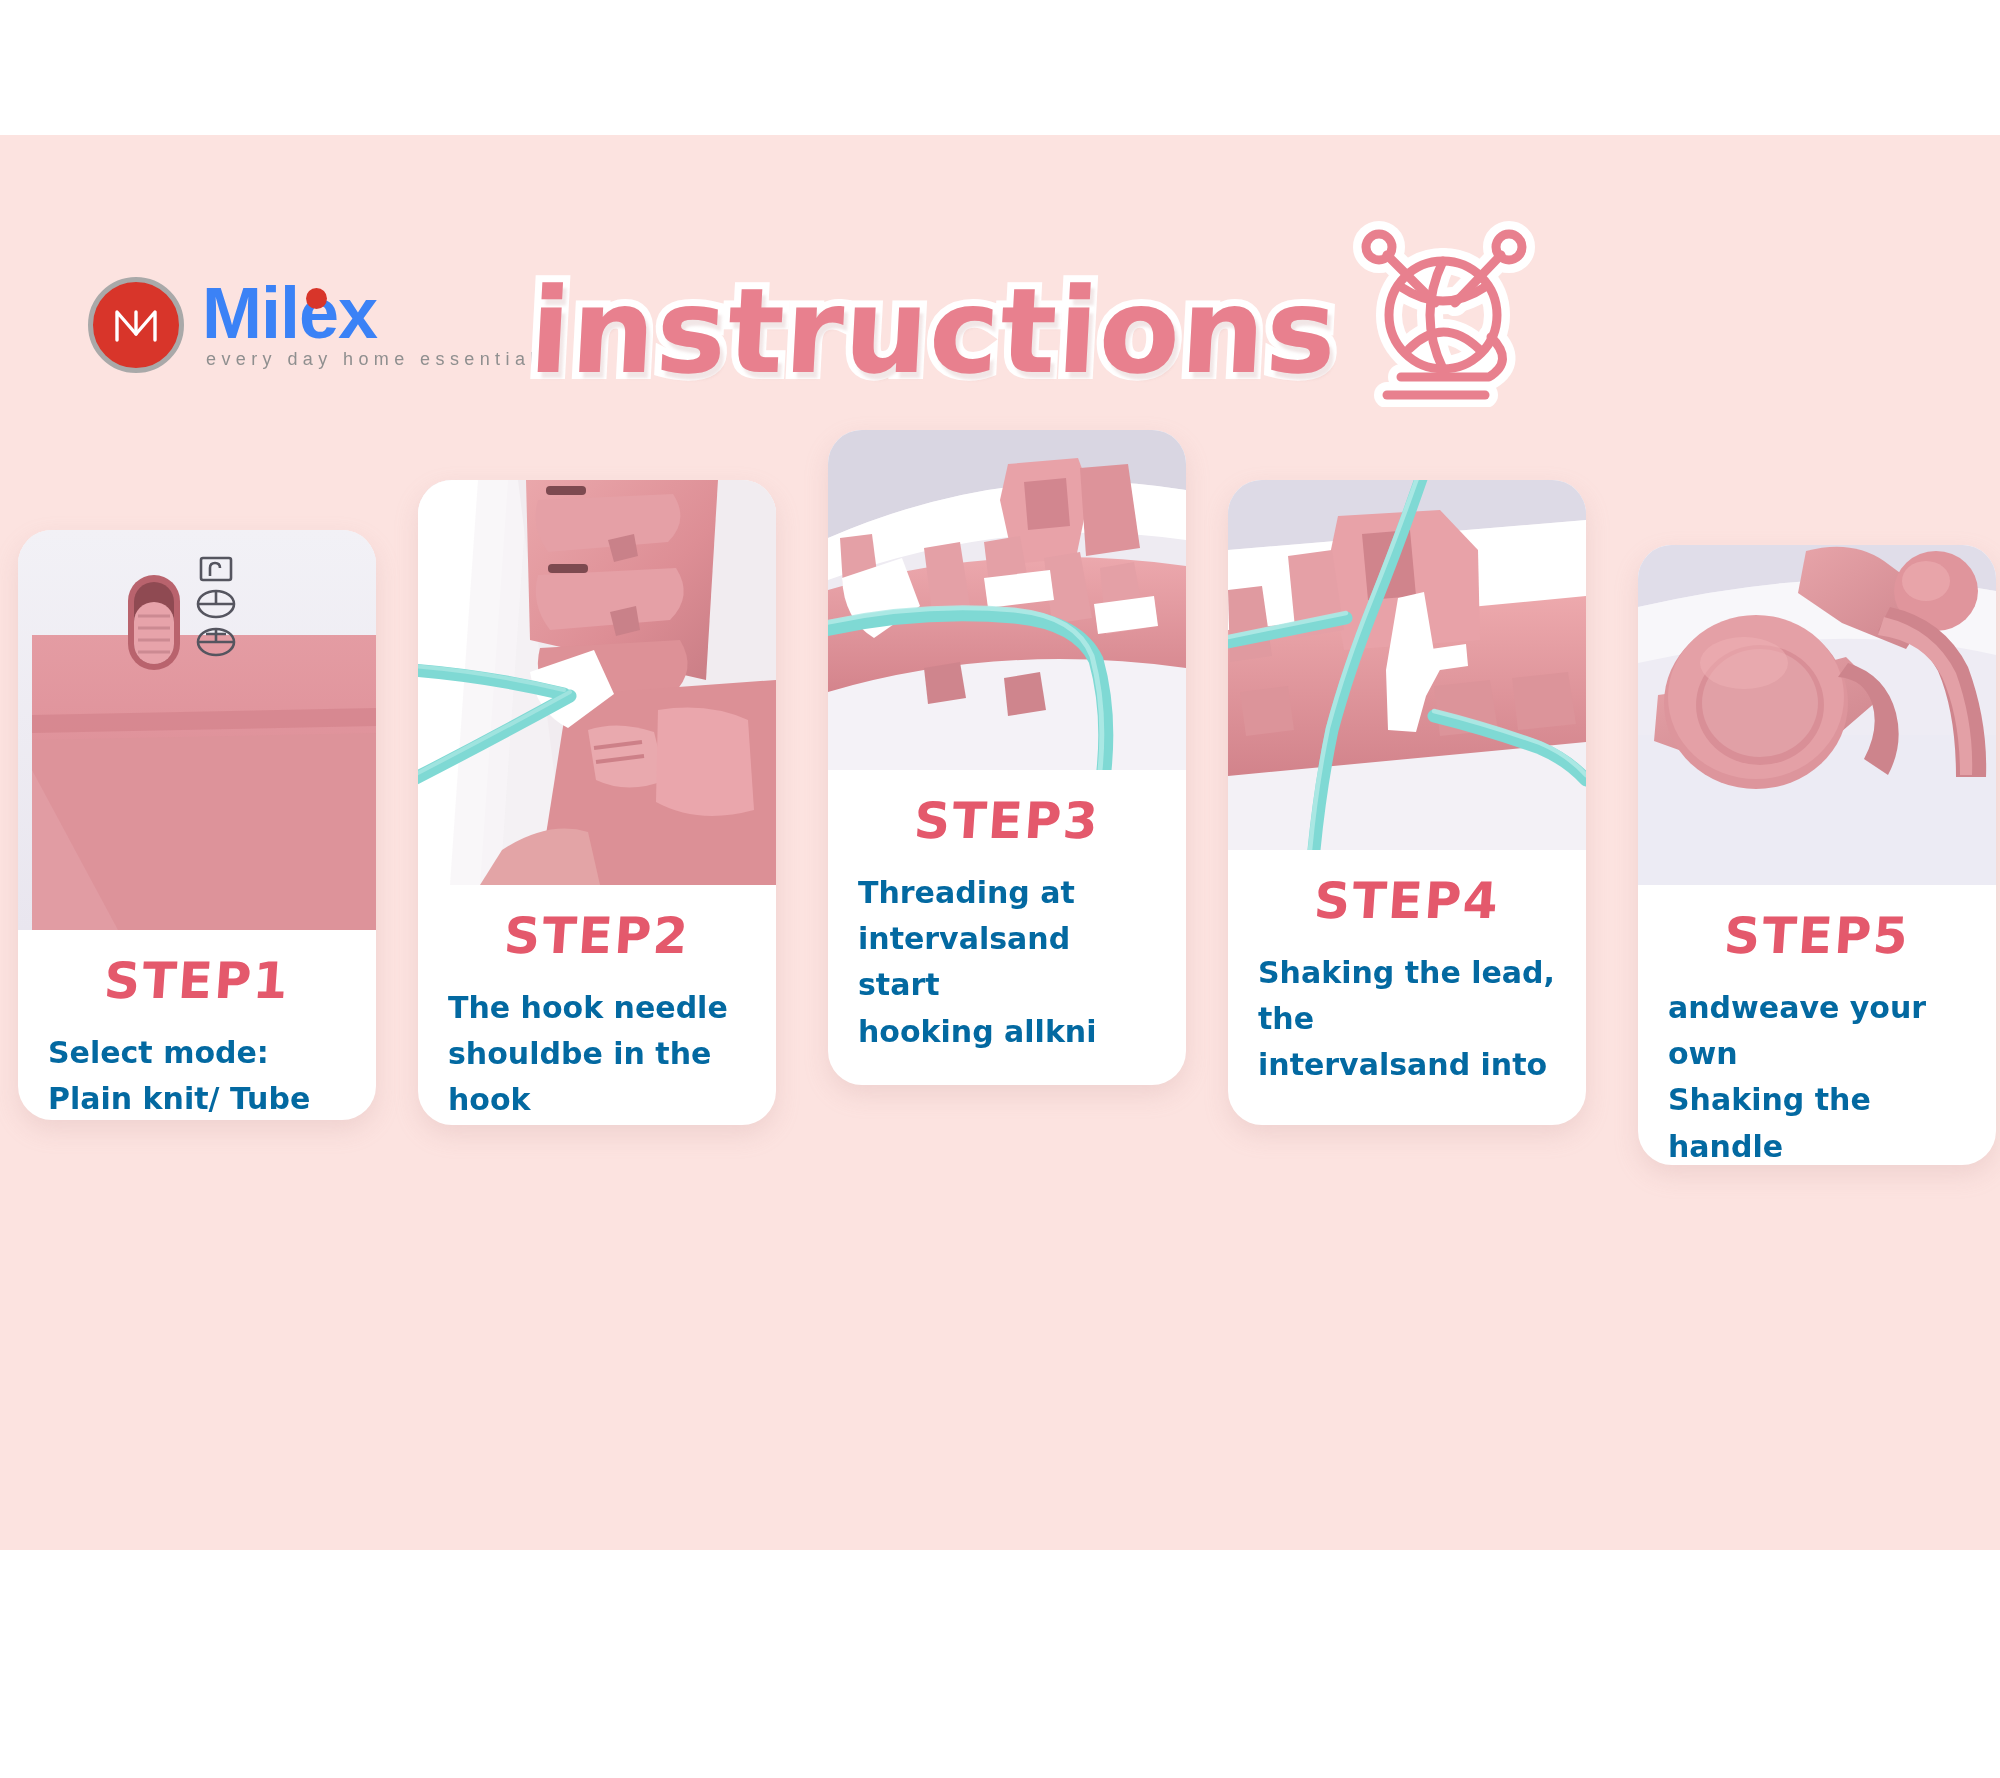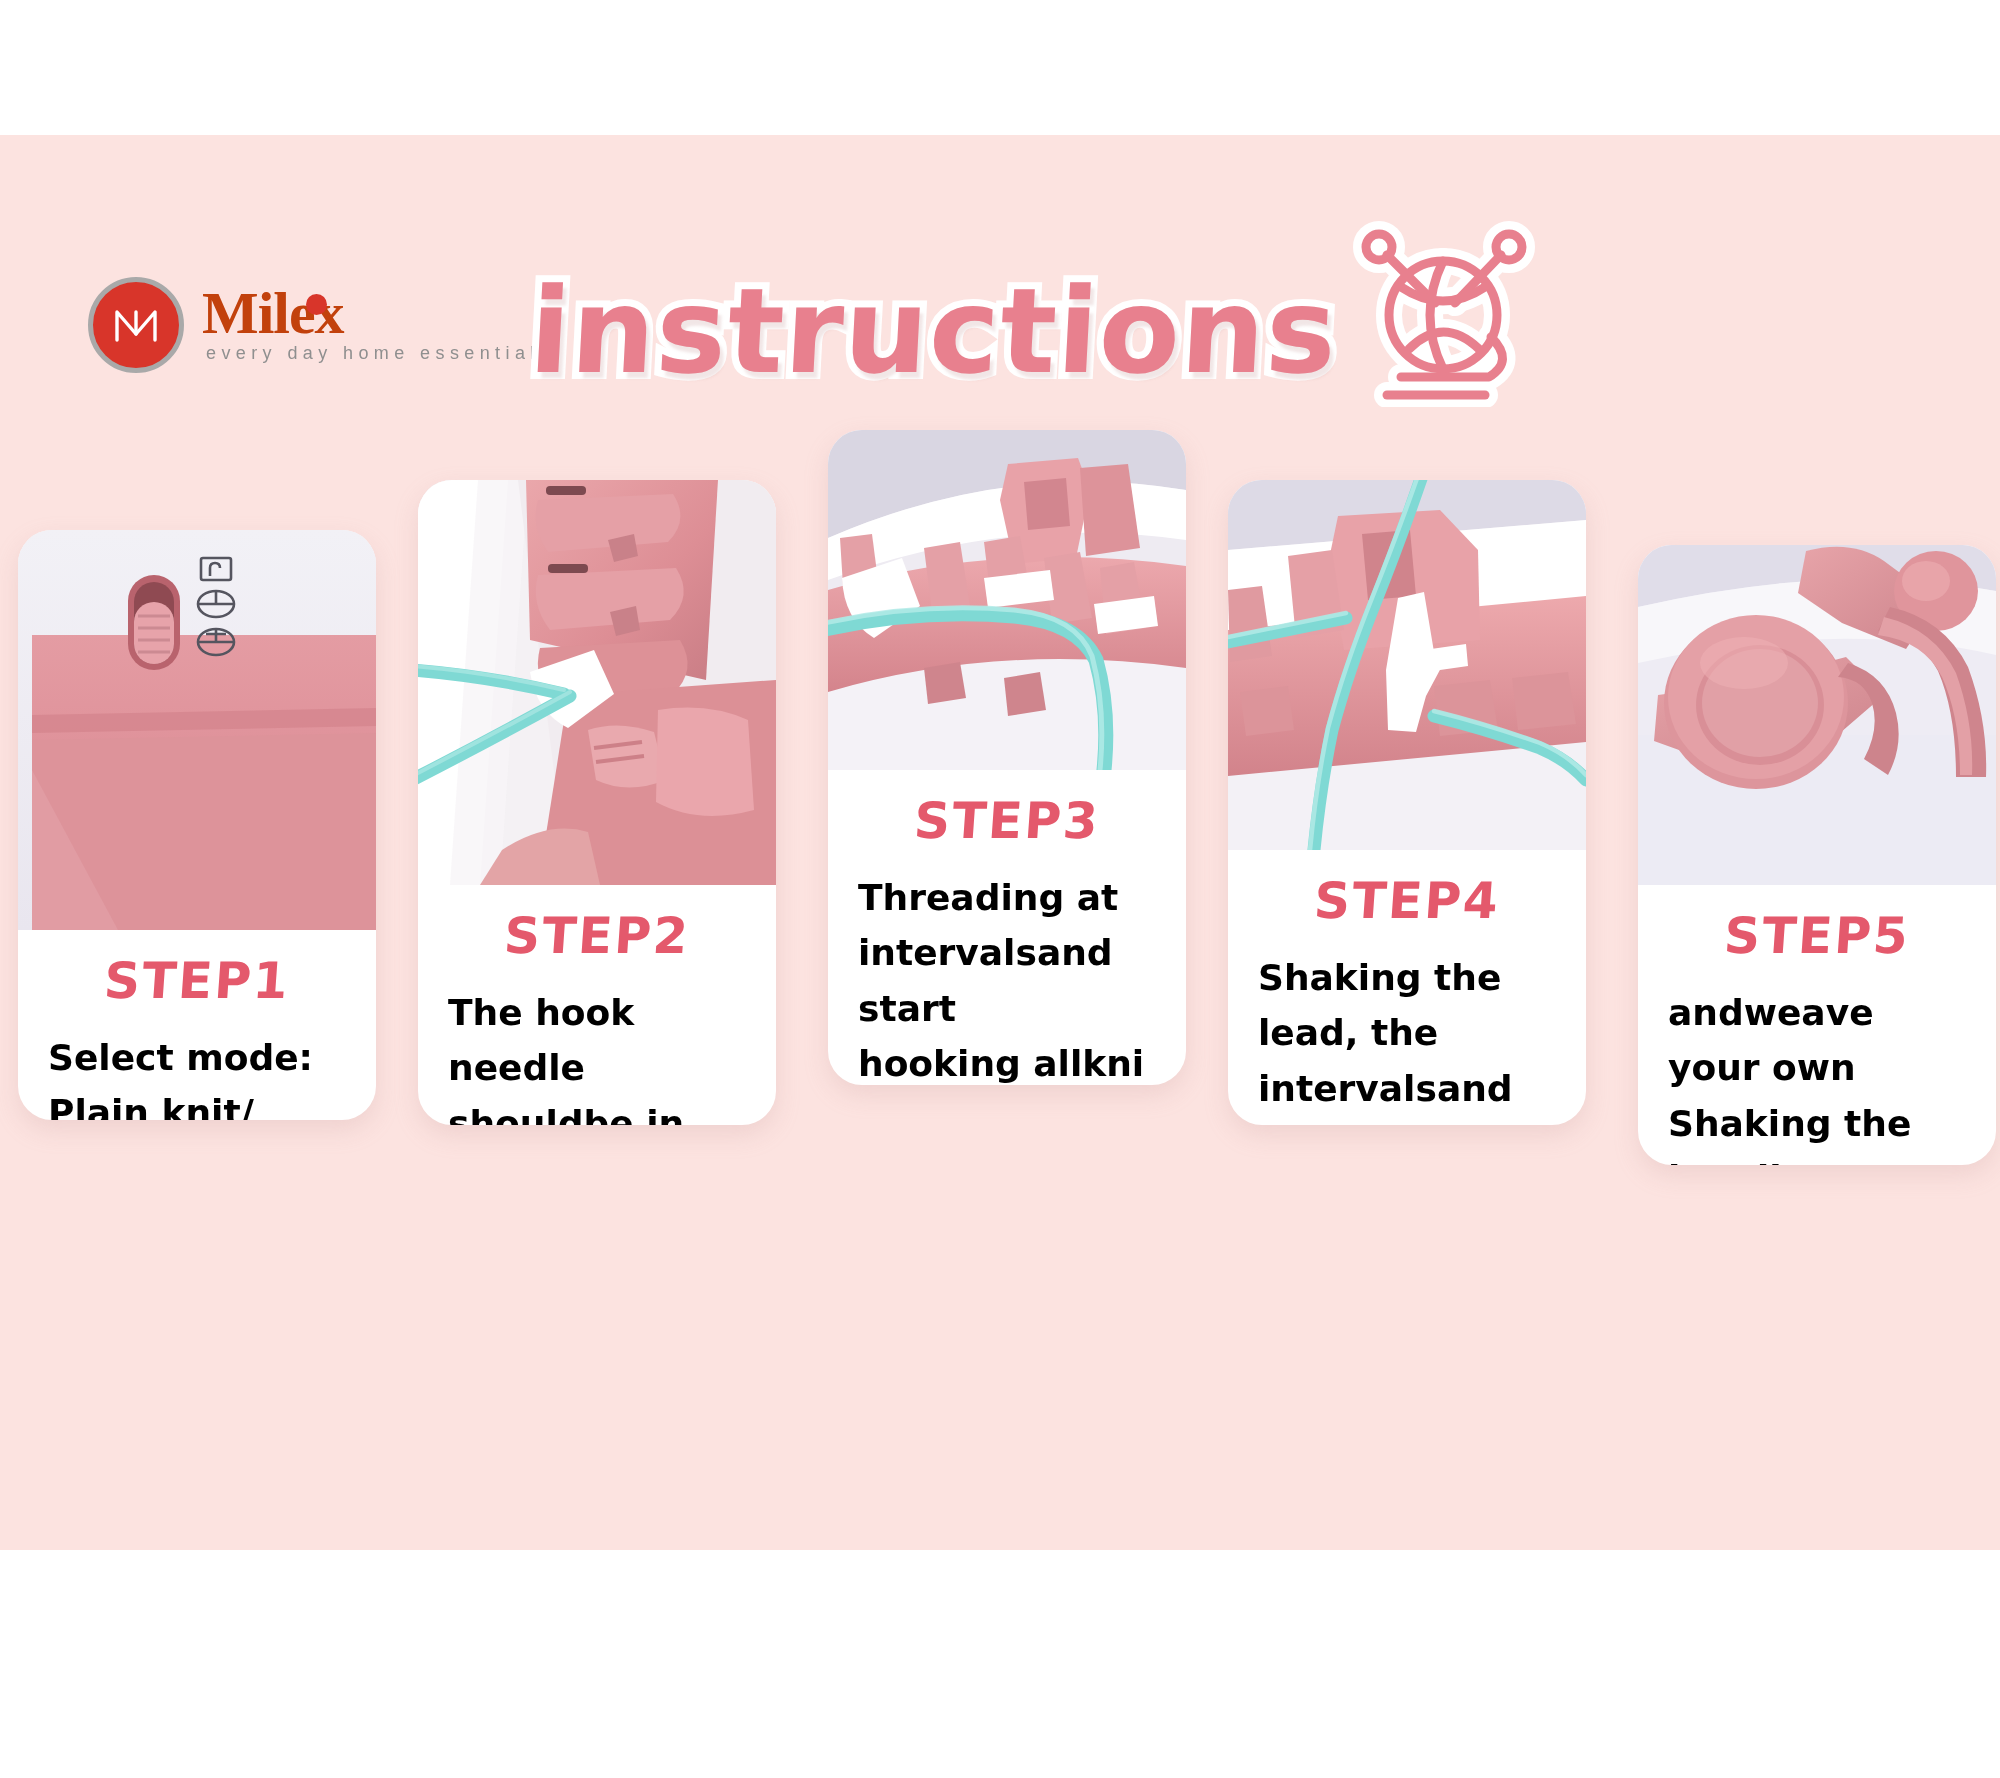--- a/index.html
+++ b/index.html
@@ -55,25 +55,25 @@
     border-radius: 50%;
     background: #d8352a;
     border: 5px solid #a9a9a9;
     box-sizing: border-box;
     position: relative;
     flex: 0 0 auto;
   }
   .brand-mark svg { position: absolute; left: 0; top: 0; }
   .brand-words { position: relative; }
   .brand-name {
-    font-family: Liberation Serif, serif;
+    font-family: Liberation Sans, sans-serif;
     font-weight: bold;
-    font-size: 60px;
+    font-size: 72px;
     line-height: 0.92;
-    color: #c2410c;
+    color: #3b82f6;
     letter-spacing: -1px;
     position: relative;
   }
   .brand-dot {
     position: absolute;
     width: 21px;
     height: 21px;
     border-radius: 50%;
     background: #d8352a;
     left: 104px;
@@ -137,23 +137,23 @@
     font-size: 50px;
     color: #e4596c;
     text-align: center;
     letter-spacing: 2px;
     margin: 22px 0 20px 0;
     transform: skewX(-4deg);
   }
   .step-desc {
     font-family: "DejaVu Sans", sans-serif;
     font-weight: bold;
-    font-size: 36px;
+    font-size: 30px;
     line-height: 1.54;
-    color: #000000;
+    color: #0369a1;
   }
 
   
   #card-1 { left: 18px;   top: 530px;  width: 358px; height: 590px; }
   #card-2 { left: 418px;  top: 480px;  width: 358px; height: 645px; }
   #card-3 { left: 828px;  top: 430px;  width: 358px; height: 655px; }
   #card-4 { left: 1228px; top: 480px;  width: 358px; height: 645px; }
   #card-5 { left: 1638px; top: 545px;  width: 358px; height: 620px; }
 
   #card-1 .card-photo { height: 400px; }

